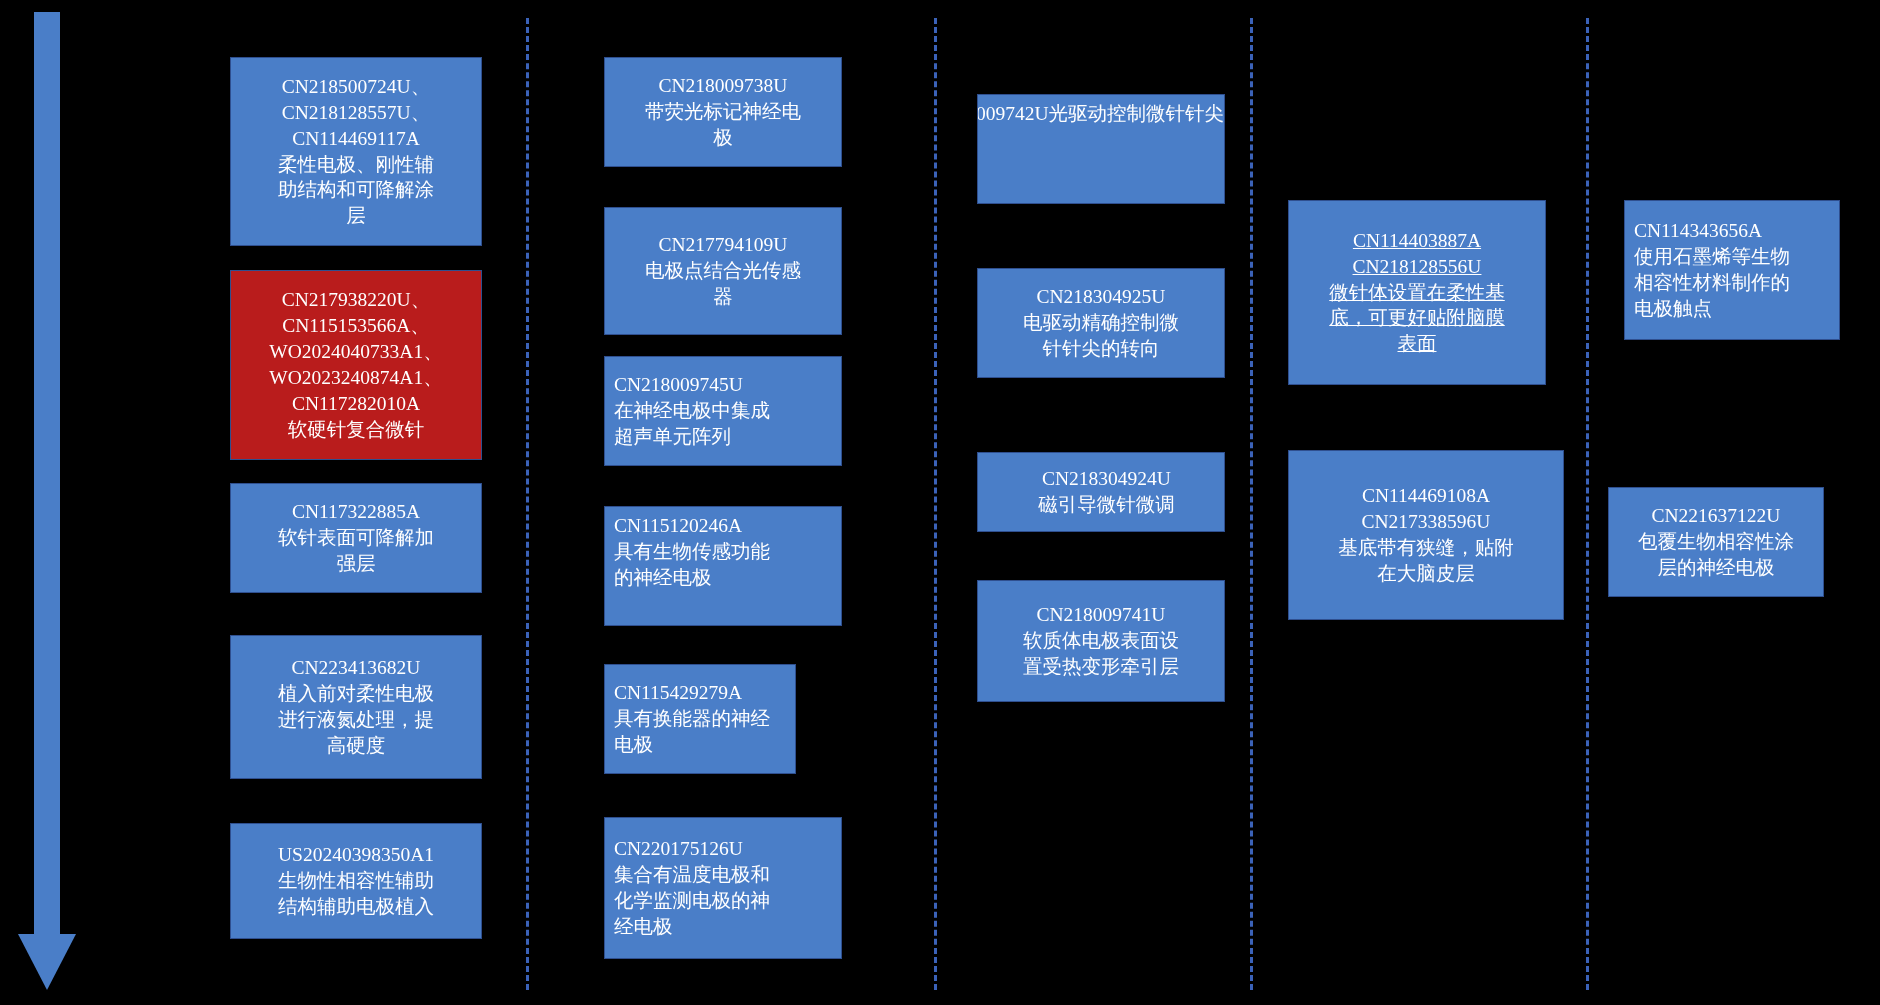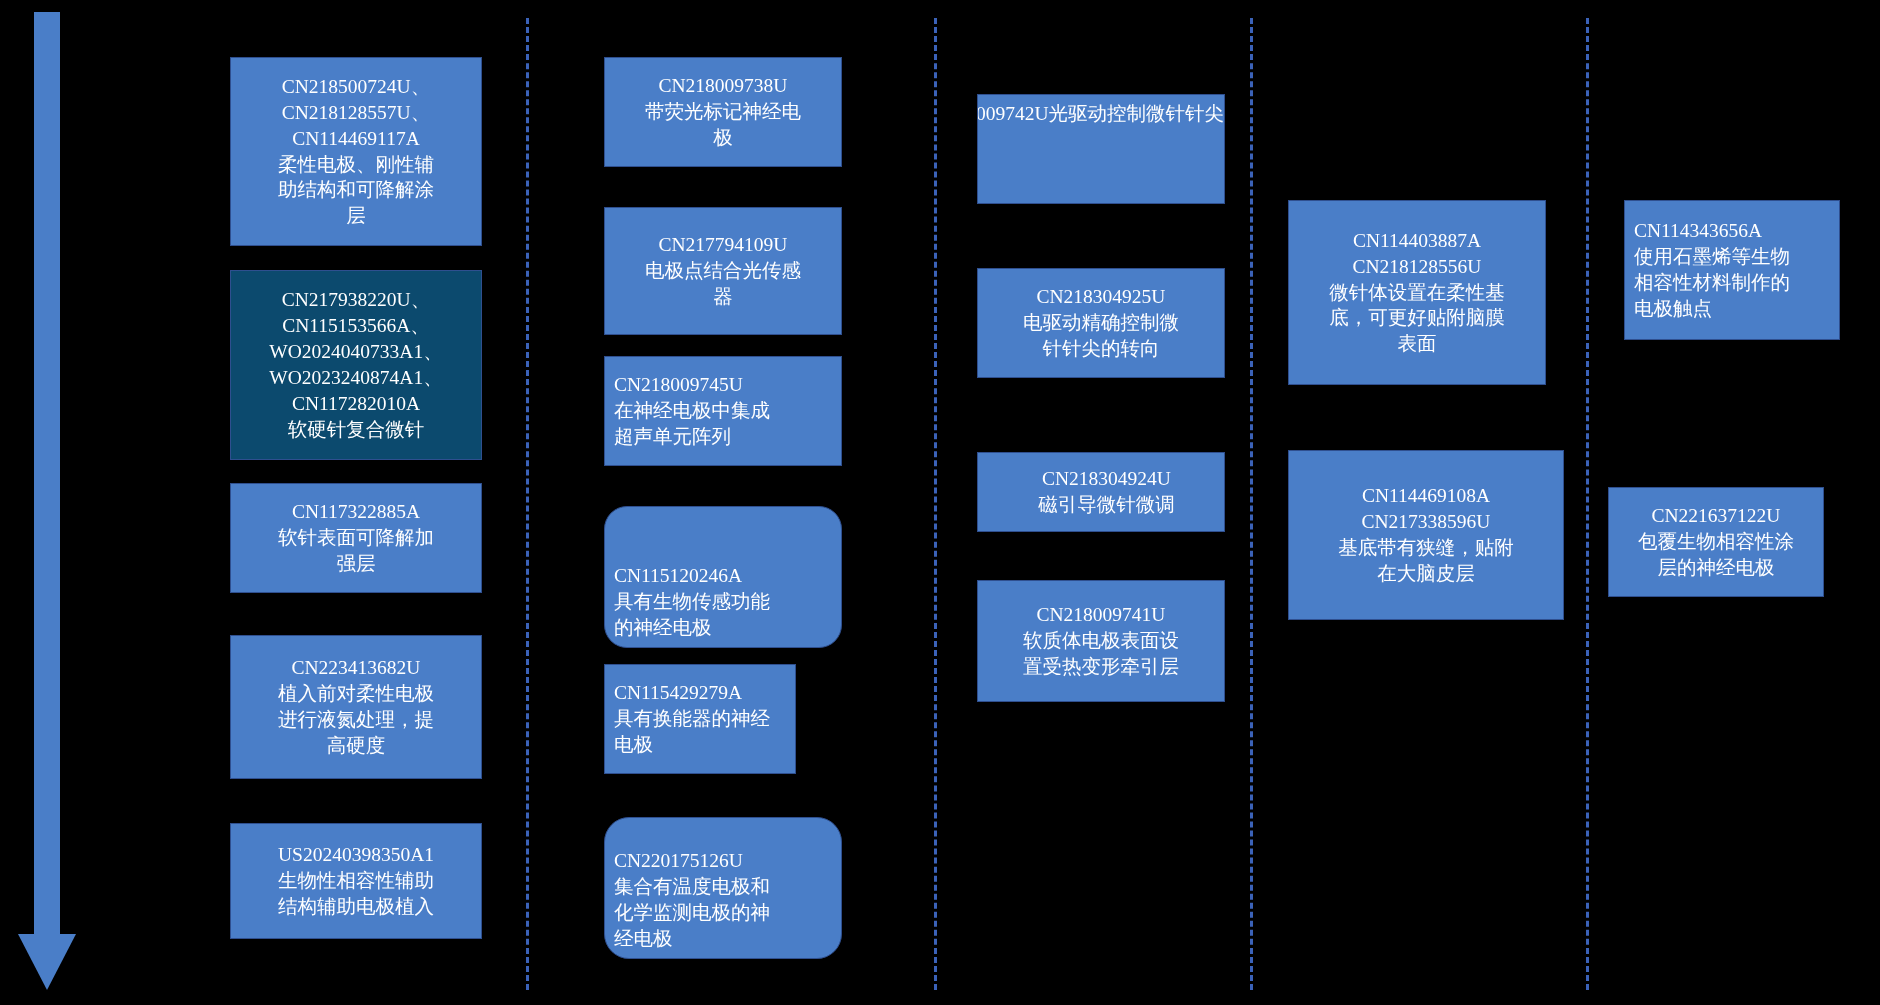--- a/index.html
+++ b/index.html
@@ -93,21 +93,21 @@
 
   <div id="boxes">
       <div class="pbox center" style="left: 230px; top: 57px; width: 252px; height: 189px; background: rgb(74, 126, 200); border-color: rgb(47, 79, 143); display: flex; flex-direction: column; justify-content: center;">
         <span class="ln">CN218500724U、</span>
         <span class="ln">CN218128557U、</span>
         <span class="ln">CN114469117A</span>
         <span class="ln">柔性电极、刚性辅</span>
         <span class="ln">助结构和可降解涂</span>
         <span class="ln">层</span>
       </div>
-      <div class="pbox center" style="left: 230px; top: 270px; width: 252px; height: 190px; background: #0c4a6e; border-color: rgb(47, 79, 143); display: flex; flex-direction: column; justify-content: center;">
+      <div class="pbox center" style="left: 230px; top: 270px; width: 252px; height: 190px; background: #b91c1c; border-color: rgb(47, 79, 143); display: flex; flex-direction: column; justify-content: center;">
         <span class="ln">CN217938220U、</span>
         <span class="ln">CN115153566A、</span>
         <span class="ln">WO2024040733A1、</span>
         <span class="ln">WO2023240874A1、</span>
         <span class="ln">CN117282010A</span>
         <span class="ln">软硬针复合微针</span>
       </div>
       <div class="pbox center" style="left: 230px; top: 483px; width: 252px; height: 110px; background: rgb(74, 126, 200); border-color: rgb(47, 79, 143); display: flex; flex-direction: column; justify-content: center;">
         <span class="ln">CN117322885A</span>
         <span class="ln">软针表面可降解加</span>
@@ -132,31 +132,31 @@
       <div class="pbox center" style="left: 604px; top: 207px; width: 238px; height: 128px; background: rgb(74, 126, 200); border-color: rgb(47, 79, 143); display: flex; flex-direction: column; justify-content: center;">
         <span class="ln">CN217794109U</span>
         <span class="ln">电极点结合光传感</span>
         <span class="ln">器</span>
       </div>
       <div class="pbox left" style="left: 604px; top: 356px; width: 238px; height: 110px; background: rgb(74, 126, 200); border-color: rgb(47, 79, 143); display: flex; flex-direction: column; justify-content: center;">
         <span class="ln">CN218009745U</span>
         <span class="ln">在神经电极中集成</span>
         <span class="ln">超声单元阵列</span>
       </div>
-      <div class="pbox left" style="left: 604px; top: 506px; width: 238px; height: 142px; background: rgb(74, 126, 200); border-color: rgb(47, 79, 143); display: flex; flex-direction: column; justify-content: flex-end; border-radius: 23px;">
+      <div class="pbox left" style="left: 604px; top: 506px; width: 238px; height: 120px; background: rgb(74, 126, 200); border-color: rgb(47, 79, 143); display: flex; flex-direction: column; justify-content: flex-start;">
         <span class="ln">CN115120246A</span>
         <span class="ln">具有生物传感功能</span>
         <span class="ln">的神经电极</span>
       </div>
       <div class="pbox left" style="left: 604px; top: 664px; width: 192px; height: 110px; background: rgb(74, 126, 200); border-color: rgb(47, 79, 143); display: flex; flex-direction: column; justify-content: center;">
         <span class="ln">CN115429279A</span>
         <span class="ln">具有换能器的神经</span>
         <span class="ln">电极</span>
       </div>
-      <div class="pbox left" style="left: 604px; top: 817px; width: 238px; height: 142px; background: rgb(74, 126, 200); border-color: rgb(47, 79, 143); display: flex; flex-direction: column; justify-content: flex-end; border-radius: 25px;">
+      <div class="pbox left" style="left: 604px; top: 817px; width: 238px; height: 142px; background: rgb(74, 126, 200); border-color: rgb(47, 79, 143); display: flex; flex-direction: column; justify-content: center;">
         <span class="ln">CN220175126U</span>
         <span class="ln">集合有温度电极和</span>
         <span class="ln">化学监测电极的神</span>
         <span class="ln">经电极</span>
       </div>
       <div class="pbox center" style="left: 977px; top: 94px; width: 248px; height: 110px; background: rgb(74, 126, 200); border-color: rgb(47, 79, 143); display: flex; flex-direction: row; justify-content: center;">
         <span class="ln">CN218009742U</span>
         <span class="ln">光驱动控制微针针</span>
         <span class="ln">尖的转向</span>
       </div>
@@ -167,21 +167,21 @@
       </div>
       <div class="pbox center" style="left: 977px; top: 452px; width: 248px; height: 80px; background: rgb(74, 126, 200); border-color: rgb(47, 79, 143); display: flex; flex-direction: column; justify-content: center; padding-left: 20px;">
         <span class="ln">CN218304924U</span>
         <span class="ln">磁引导微针微调</span>
       </div>
       <div class="pbox center" style="left: 977px; top: 580px; width: 248px; height: 122px; background: rgb(74, 126, 200); border-color: rgb(47, 79, 143); display: flex; flex-direction: column; justify-content: center;">
         <span class="ln">CN218009741U</span>
         <span class="ln">软质体电极表面设</span>
         <span class="ln">置受热变形牵引层</span>
       </div>
-      <div class="pbox center" style="left: 1288px; top: 200px; width: 258px; height: 185px; background: rgb(74, 126, 200); border-color: rgb(47, 79, 143); display: flex; flex-direction: column; justify-content: center;">
+      <div class="pbox center" style="left: 1288px; top: 200px; width: 258px; height: 185px; background: rgb(74, 126, 200); border-color: rgb(47, 79, 143); display: flex; flex-direction: column; justify-content: center; text-decoration: underline;">
         <span class="ln">CN114403887A</span>
         <span class="ln">CN218128556U</span>
         <span class="ln">微针体设置在柔性基</span>
         <span class="ln">底，可更好贴附脑膜</span>
         <span class="ln">表面</span>
       </div>
       <div class="pbox center" style="left: 1288px; top: 450px; width: 276px; height: 170px; background: rgb(74, 126, 200); border-color: rgb(47, 79, 143); display: flex; flex-direction: column; justify-content: center;">
         <span class="ln">CN114469108A</span>
         <span class="ln">CN217338596U</span>
         <span class="ln">基底带有狭缝，贴附</span>

